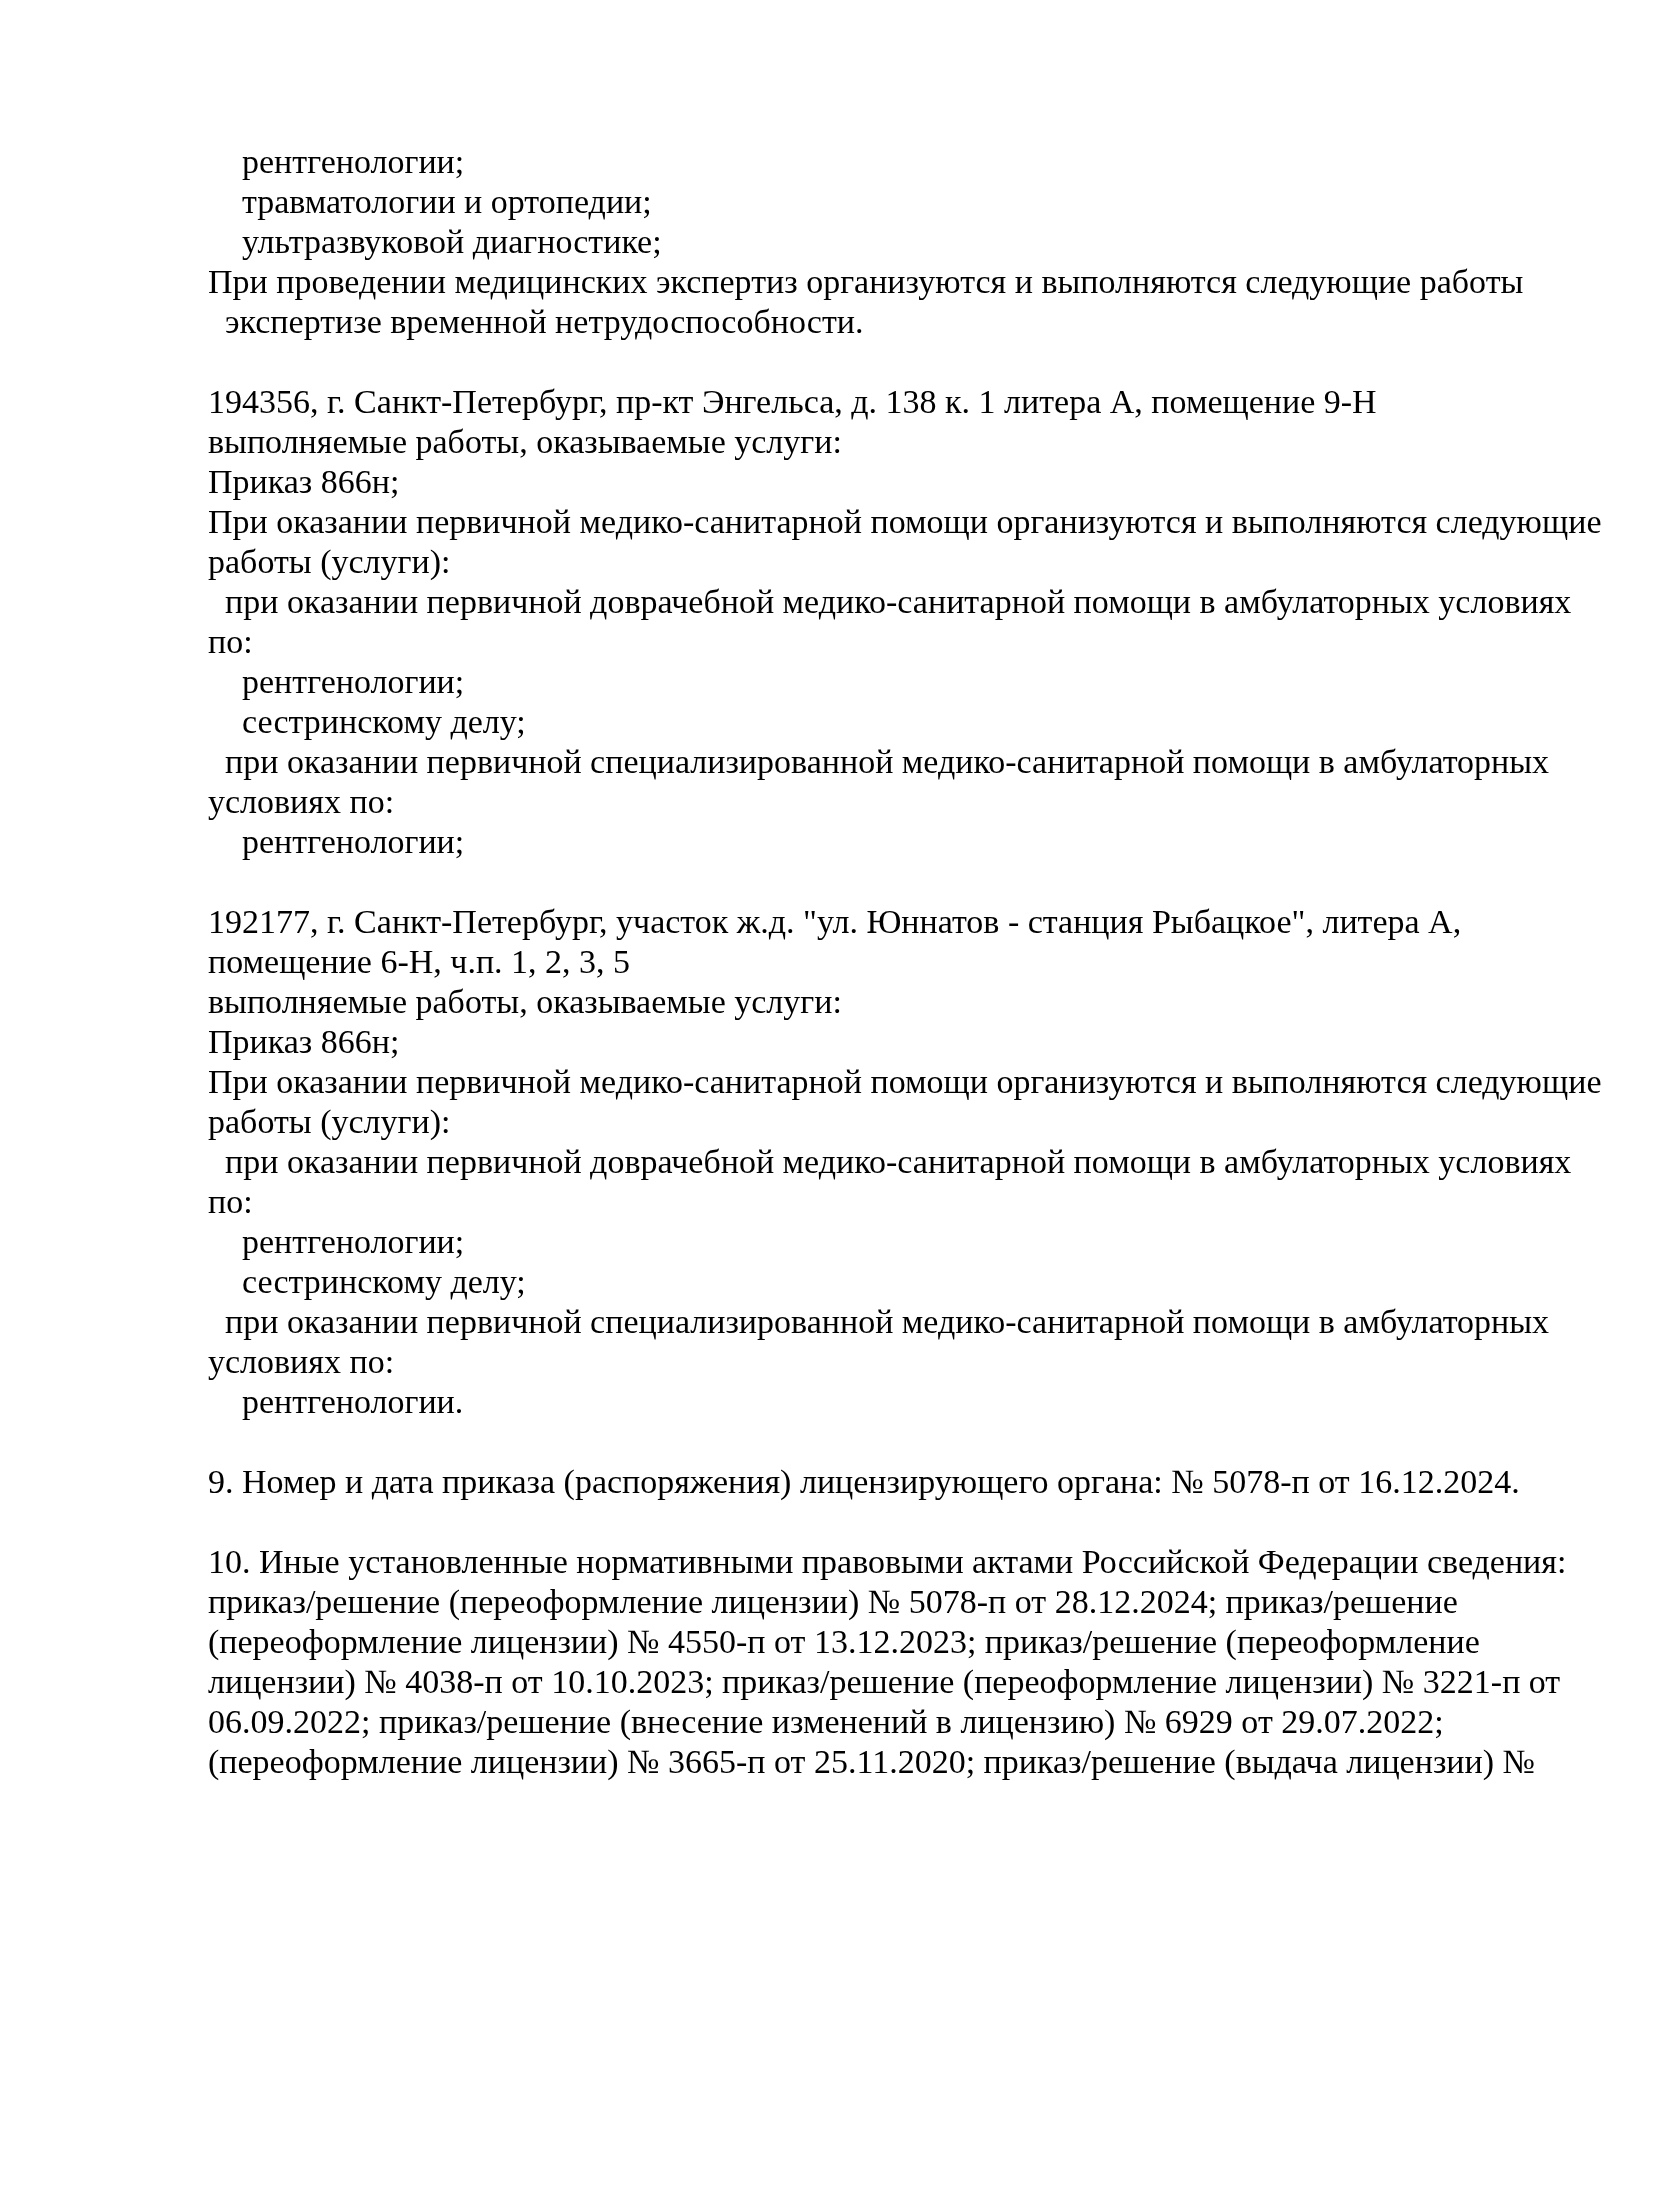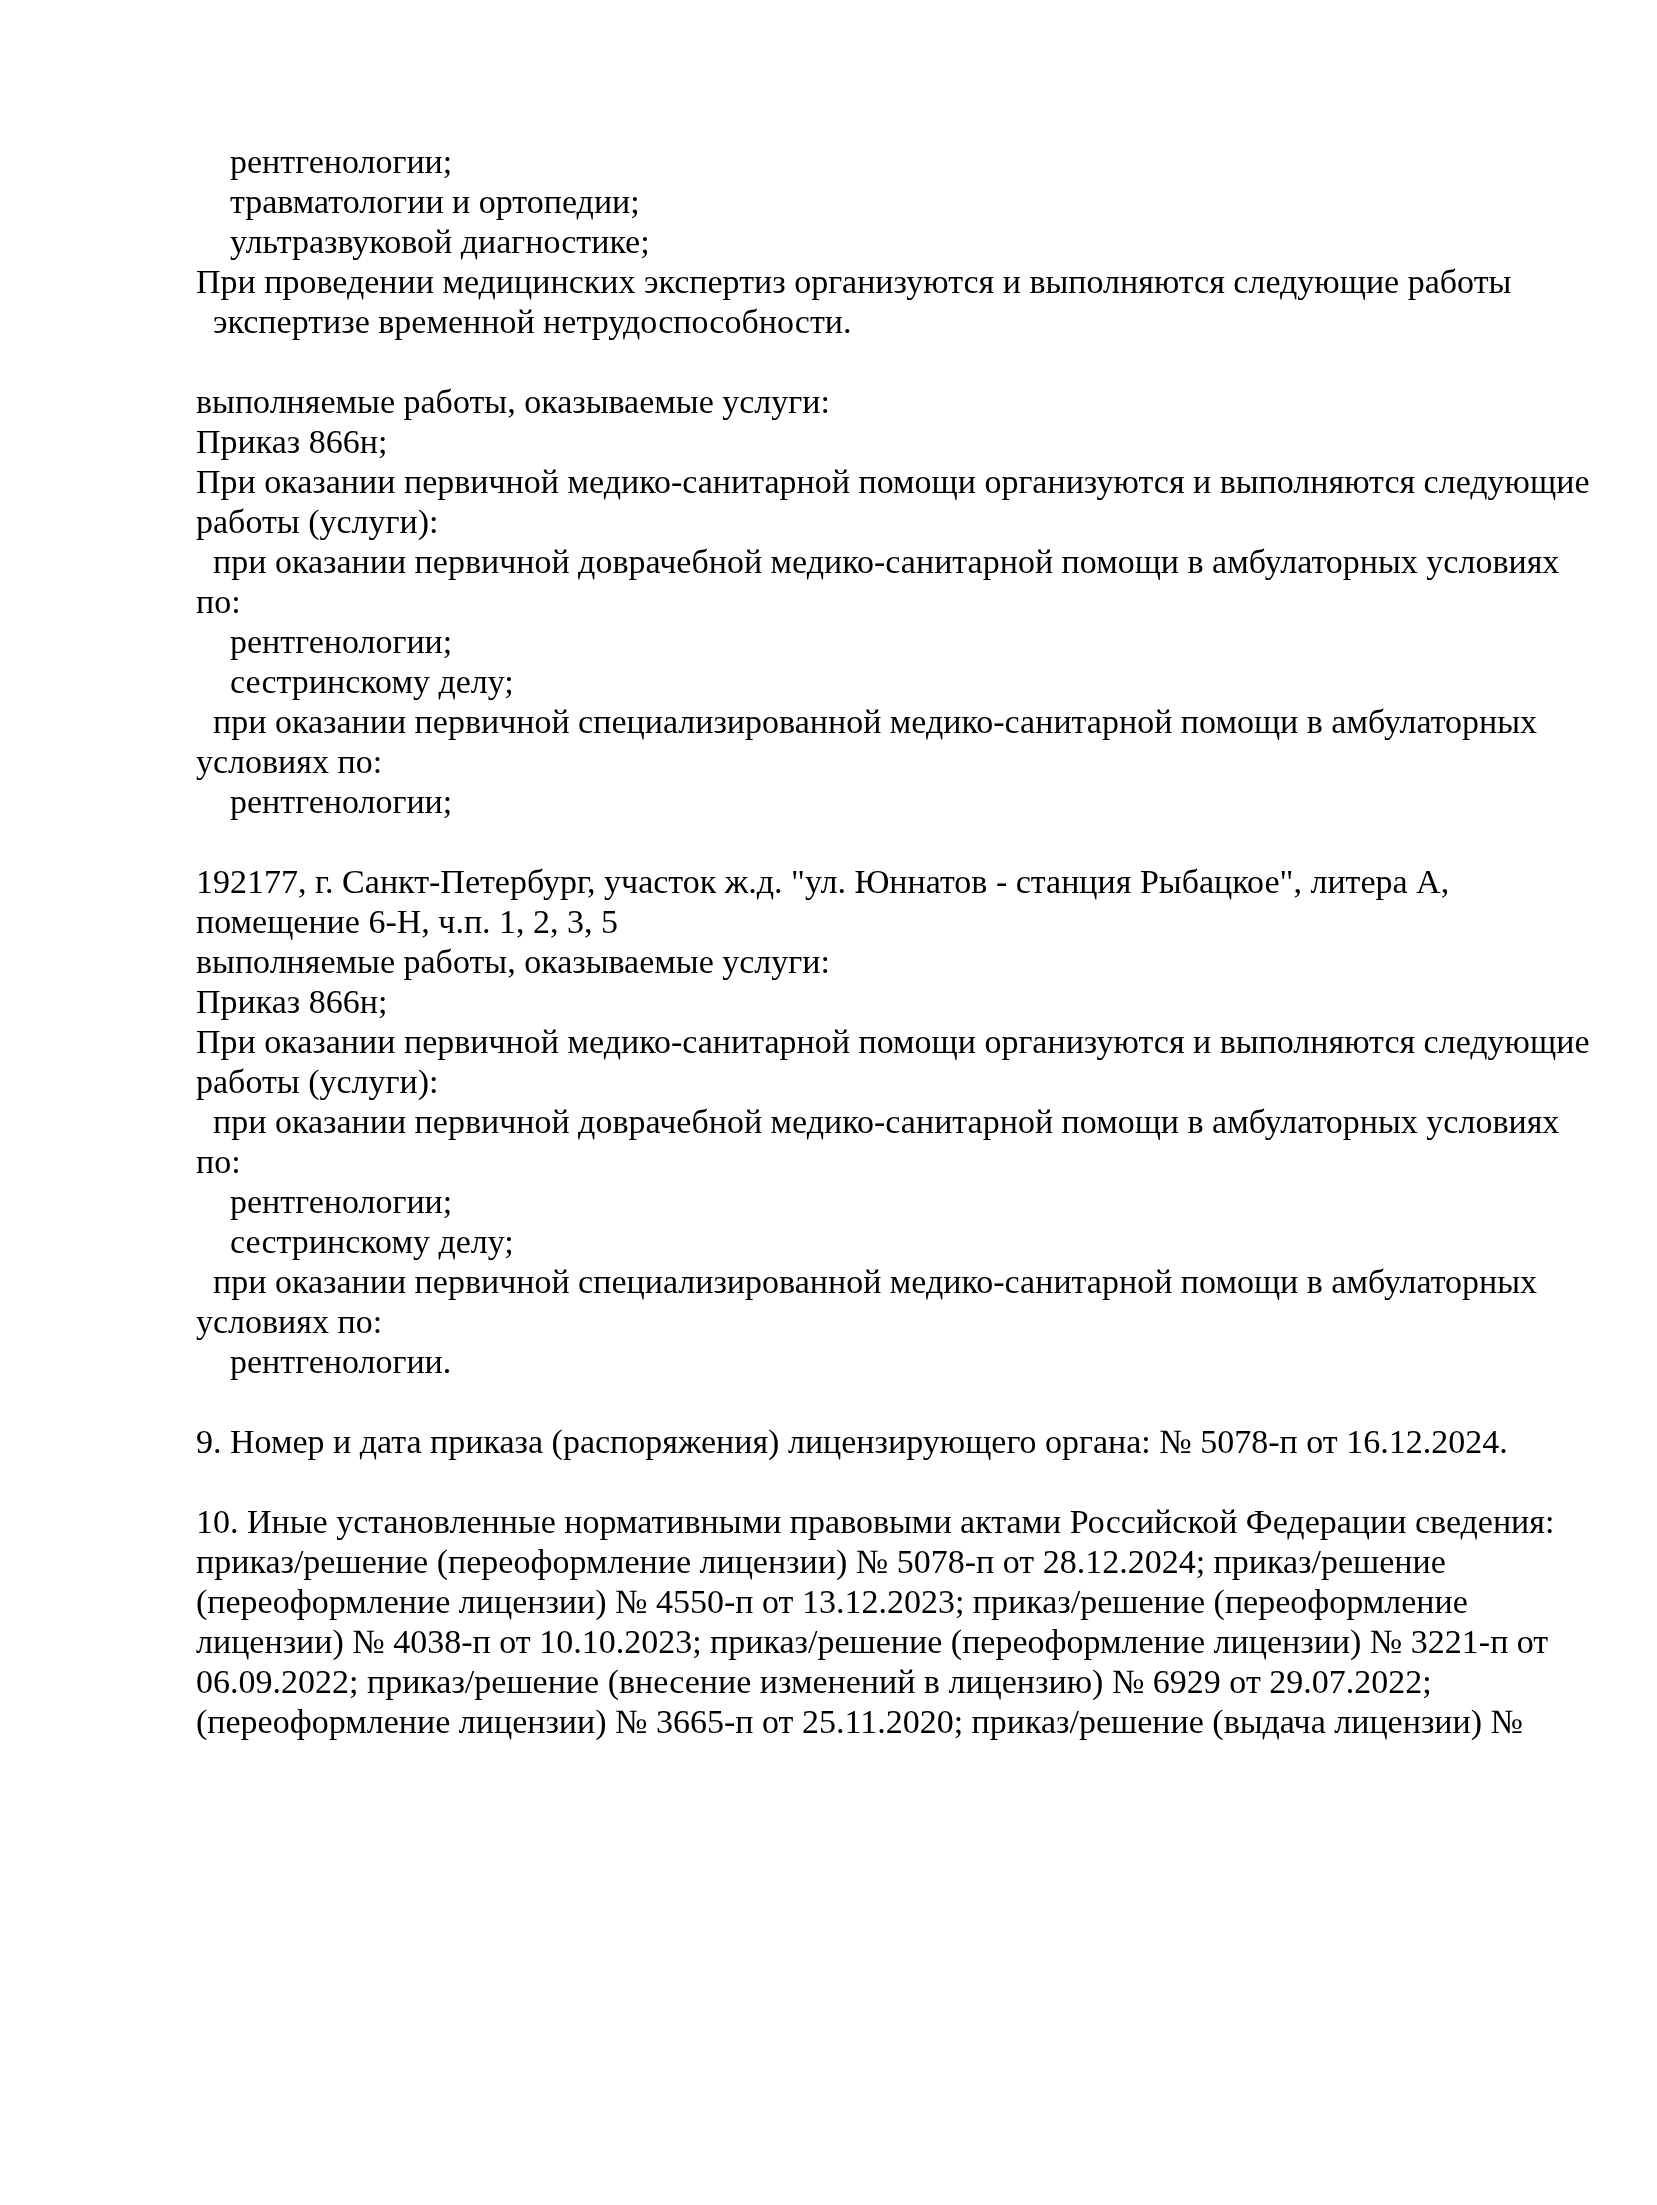--- a/index.html
+++ b/index.html
@@ -20,33 +20,35 @@
     left: 196px;
     right: 100px;
     font-family: "Liberation Serif", "DejaVu Serif", serif;
     font-size: 34px;
     line-height: 40px;
     color: #000000;
   }
   .line {
     white-space: pre;
     min-height: 40px;
+    margin-left: 12px;
   }
 </style>
 </head>
 <body>
 
 <div class="page">
   <div class="doc">
       <div class="line">    рентгенологии;</div>
       <div class="line">    травматологии и ортопедии;</div>
       <div class="line">    ультразвуковой диагностике;</div>
       <div class="line">При проведении медицинских экспертиз организуются и выполняются следующие работы</div>
       <div class="line">  экспертизе временной нетрудоспособности.</div>
       <div class="line"></div>
+      <div class="line">194356, г. Санкт-Петербург, пр-кт Энгельса, д. 138 к. 1 литера А, помещение 9-Н</div>
       <div class="line">выполняемые работы, оказываемые услуги:</div>
       <div class="line">Приказ 866н;</div>
       <div class="line">При оказании первичной медико-санитарной помощи организуются и выполняются следующие</div>
       <div class="line">работы (услуги):</div>
       <div class="line">  при оказании первичной доврачебной медико-санитарной помощи в амбулаторных условиях</div>
       <div class="line">по:</div>
       <div class="line">    рентгенологии;</div>
       <div class="line">    сестринскому делу;</div>
       <div class="line">  при оказании первичной специализированной медико-санитарной помощи в амбулаторных</div>
       <div class="line">условиях по:</div>

